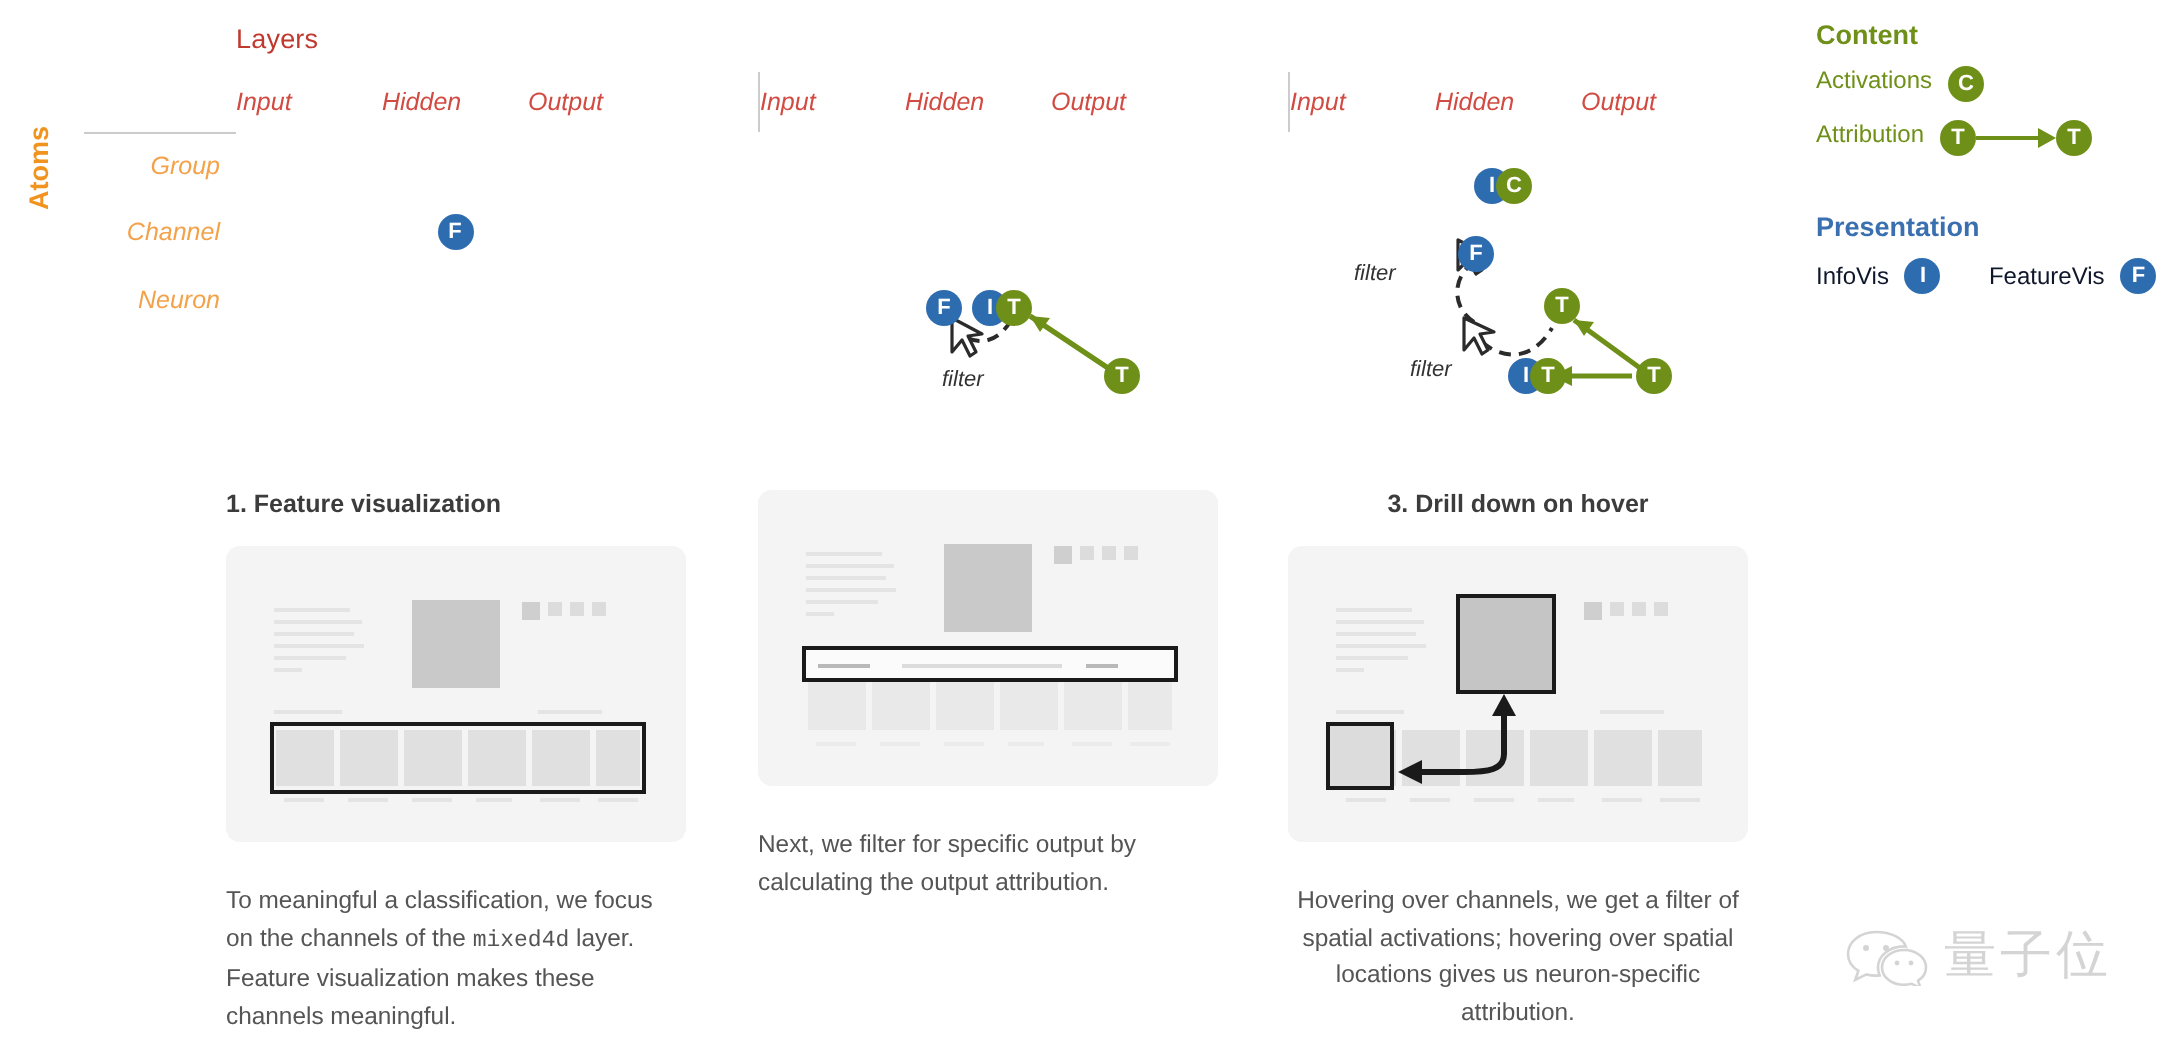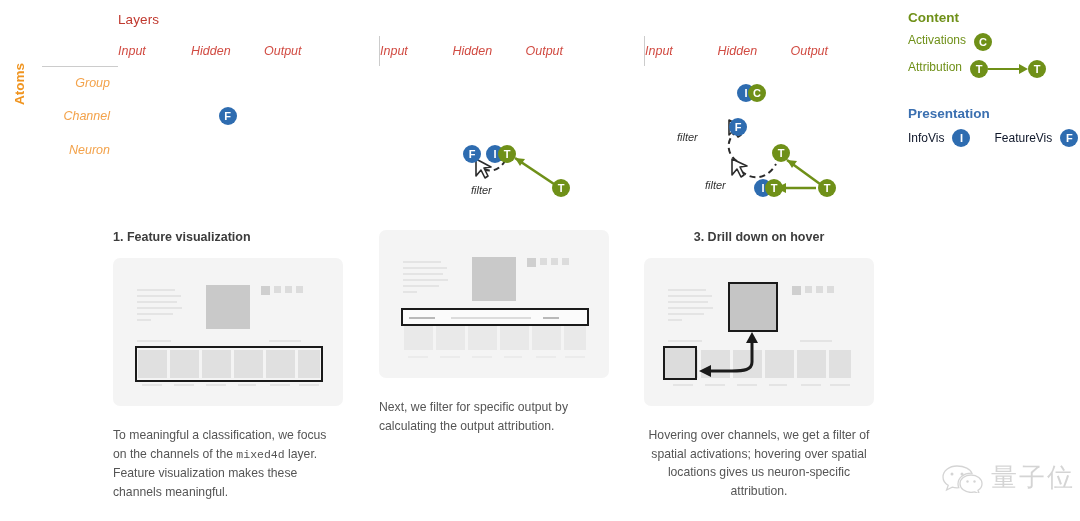--- a/index.html
+++ b/index.html
@@ -92,21 +92,21 @@
   .arrow-head {
     width:0; height:0; margin-left:-1px;
     border-top:5px solid transparent; border-bottom:5px solid transparent;
     border-left:9px solid #6f9018;
   }
   .legend-pres-row { display:flex; align-items:center; }
   .legend-pres-row .grp { display:flex; align-items:center; margin-right:24px; }
 
   
   .panels { position:absolute; left:0; top:230px; width:900px; height:291px; }
-  .panel { position:absolute; top:0; width:230px; }
+  .panel { position:absolute; top:15px; width:230px; }
   .panel.p1 { left:113px; }
   .panel.p2 { left:379px; }
   .panel.p3 { left:644px;text-align:center; }
   .panel-title {
     font-size:12.5px; font-weight:bold; color:#3c3c3c;
     margin-bottom:14px; white-space:nowrap;
   }
   .thumb {
     width:230px; height:148px;
     background:#f4f4f4; border-radius:7px;
@@ -122,21 +122,21 @@
   .mk.img  { background:#c9c9c9; }
   .mk.tile { background:#e0e0e0; }
   .mk.tiny { height:2px; background:#e4e4e4; }
   .hl-box { position:absolute; border:2.5px solid #1a1a1a; background:transparent; }
   .searchbar {
     position:absolute; border:2.5px solid #1a1a1a; background:#fbfbfb;
   }
 
   
   .watermark {
-    position:absolute; right:5px; bottom:26px;
+    position:absolute; right:24px; bottom:26px;
     display:flex; align-items:center; opacity:.42;
   }
   .wm-text {
     font-size:26px; color:#9a9a9a; margin-left:7px;
     font-family:"DejaVu Sans", sans-serif; letter-spacing:2px;
   }
 </style>
 </head>
 <body>
 

